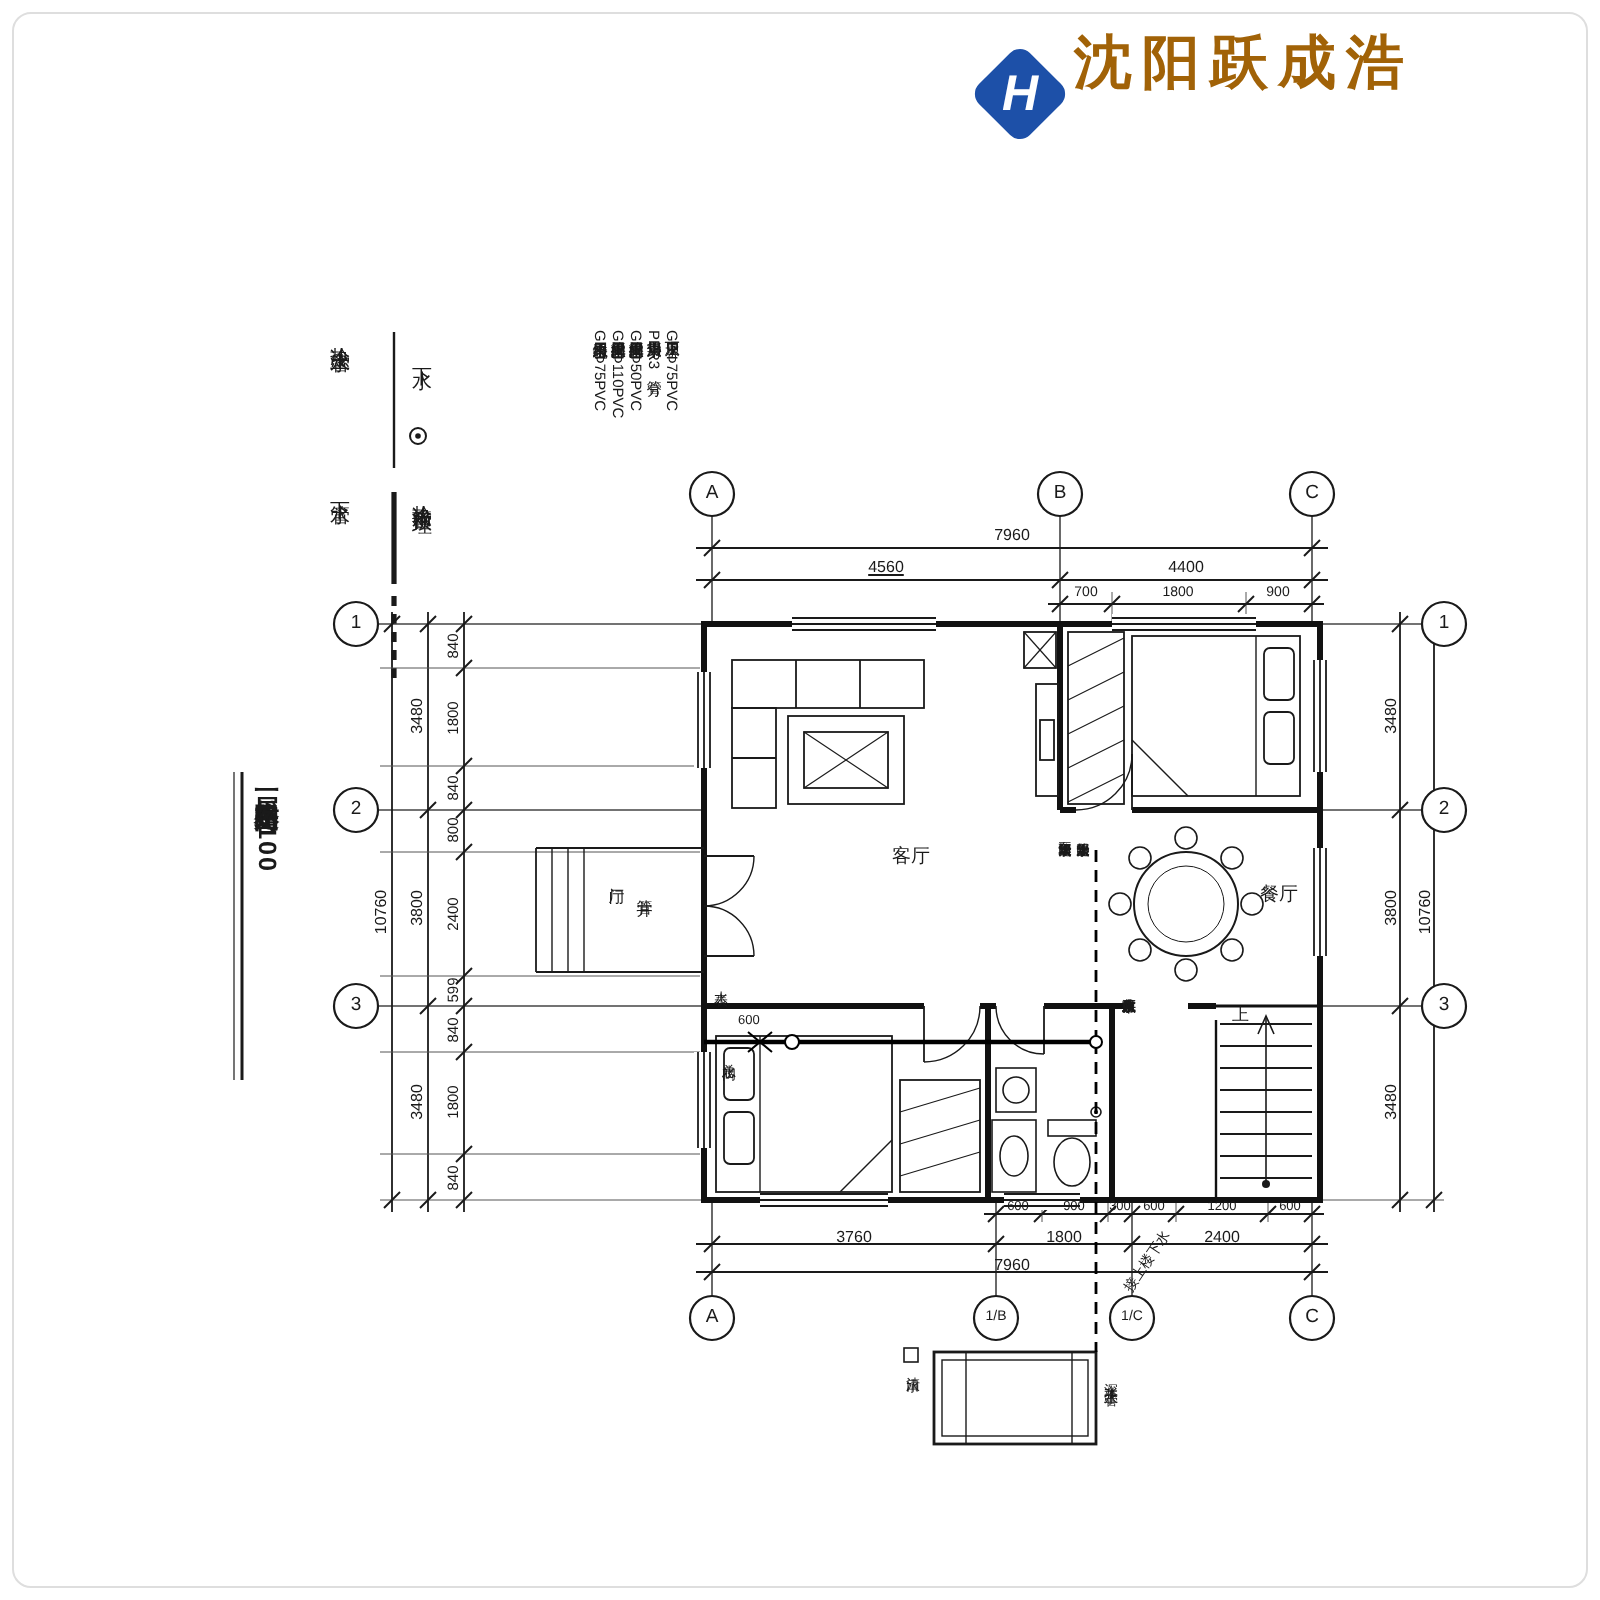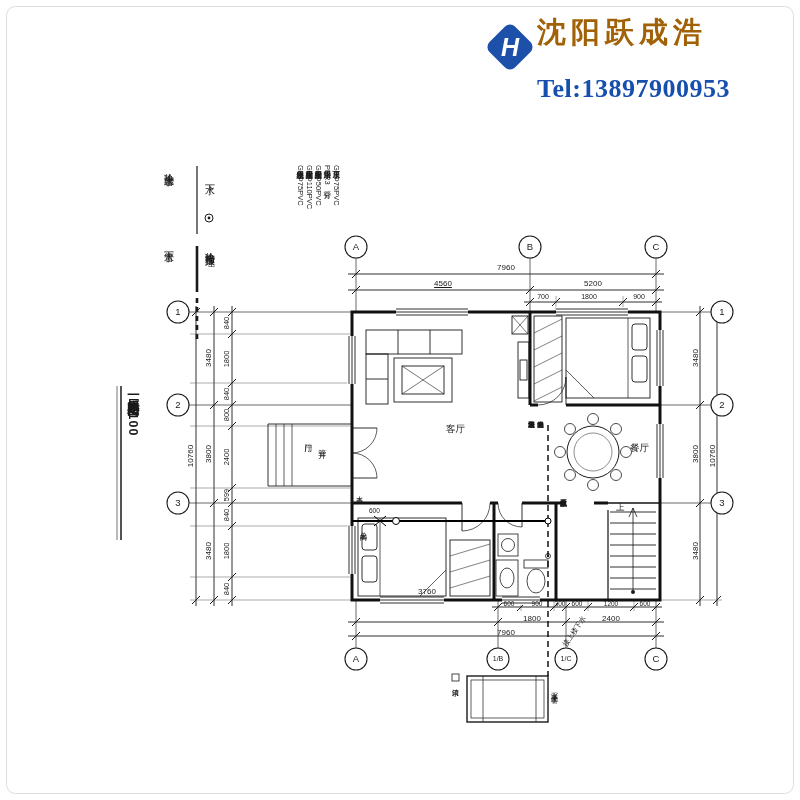--- a/index.html
+++ b/index.html
@@ -323,21 +323,20 @@
     <line x1="352" y1="521" x2="548" y2="521" stroke-width="2.2"></line>
     <path d="M374,516 L386,526 M374,526 L386,516" stroke-width="1"></path>
     <circle cx="396" cy="521" r="3.5" stroke-width="1" fill="#fff"></circle>
     <line x1="548" y1="521" x2="548" y2="424" stroke-width="1.4" stroke-dasharray="6,4"></line>
     <line x1="548" y1="521" x2="548" y2="676" stroke-width="1.4" stroke-dasharray="6,4"></line>
     <circle cx="548" cy="521" r="3" stroke-width="1" fill="#fff"></circle>
   </g>
 </svg>
 
 <div class="t brand" style="left:537px;top:16px;font-size:29px;letter-spacing:5px;color:#a16207;">沈阳跃成浩</div>
-<div class="t brand" style="left:537px;top:74px;font-size:26px;letter-spacing:0.5px;color:#174fae;">Tel:13897900953</div>
 <div class="t c" style="left:497px;top:33px;width:26px;font-size:25px;font-weight:bold;font-style:italic;color:#fff;">H</div>
 
 <div class="t v" style="left:163px;top:165px;font-size:10px;">冷热上水管</div>
 <div class="t v" style="left:204px;top:176px;font-size:10px;">下水</div>
 <div class="t v" style="left:163px;top:243px;font-size:10px;">下水管</div>
 <div class="t v" style="left:204px;top:244px;font-size:10px;">冷热水管预埋</div>
 
 <div class="t v" style="left:295px;top:165px;font-size:7.5px;letter-spacing:0;">给水系统采用GBΦ75PVC</div>
 <div class="t v" style="left:304px;top:165px;font-size:7.5px;letter-spacing:0;">卫生间排水管采用GBΦ110PVC</div>
 <div class="t v" style="left:313px;top:165px;font-size:7.5px;letter-spacing:0;">卫生间排水管采用GBΦ50PVC</div>
@@ -355,21 +354,21 @@
 <div class="t bub" style="left:711px;top:306px;font-size:9.5px;">1</div>
 <div class="t bub" style="left:711px;top:399px;font-size:9.5px;">2</div>
 <div class="t bub" style="left:711px;top:497px;font-size:9.5px;">3</div>
 <div class="t bub" style="left:345px;top:653px;font-size:9.5px;">A</div>
 <div class="t sub" style="left:487px;top:655px;font-size:7px;">1/B</div>
 <div class="t sub" style="left:555px;top:655px;font-size:7px;">1/C</div>
 <div class="t bub" style="left:645px;top:653px;font-size:9.5px;">C</div>
 
 <div class="t dimh" style="left:486px;top:263px;font-size:8px;">7960</div>
 <div class="t dimh" style="left:423px;top:279px;font-size:8px;text-decoration:underline;">4560</div>
-<div class="t dimh" style="left:573px;top:279px;font-size:8px;">5200</div>
+<div class="t dimh" style="left:573px;top:279px;font-size:8px;">4400</div>
 <div class="t dims" style="left:530px;top:293px;font-size:7px;">700</div>
 <div class="t dims" style="left:576px;top:293px;font-size:7px;">1800</div>
 <div class="t dims" style="left:626px;top:293px;font-size:7px;">900</div>
 
 <div class="t r" style="left:207px;top:318px;font-size:7.5px;">840</div>
 <div class="t r" style="left:207px;top:354px;font-size:7.5px;">1800</div>
 <div class="t r" style="left:207px;top:389px;font-size:7.5px;">840</div>
 <div class="t r" style="left:207px;top:410px;font-size:7.5px;">800</div>
 <div class="t r" style="left:207px;top:452px;font-size:7.5px;">2400</div>
 <div class="t r" style="left:207px;top:490px;font-size:7.5px;">599</div>
@@ -385,21 +384,21 @@
 <div class="t r" style="left:676px;top:449px;font-size:8px;">3800</div>
 <div class="t r" style="left:676px;top:546px;font-size:8px;">3480</div>
 <div class="t r" style="left:693px;top:451px;font-size:8px;">10760</div>
 
 <div class="t dims" style="left:496px;top:600px;font-size:6.5px;">600</div>
 <div class="t dims" style="left:524px;top:600px;font-size:6.5px;">900</div>
 <div class="t dims" style="left:547px;top:600px;font-size:6.5px;">300</div>
 <div class="t dims" style="left:564px;top:600px;font-size:6.5px;">600</div>
 <div class="t dims" style="left:598px;top:600px;font-size:6.5px;">1200</div>
 <div class="t dims" style="left:632px;top:600px;font-size:6.5px;">600</div>
-<div class="t dimh" style="left:407px;top:587px;font-size:8px;">3760</div>
+<div class="t dimh" style="left:407px;top:614px;font-size:8px;">3760</div>
 <div class="t dimh" style="left:512px;top:614px;font-size:8px;">1800</div>
 <div class="t dimh" style="left:591px;top:614px;font-size:8px;">2400</div>
 <div class="t dimh" style="left:486px;top:628px;font-size:8px;">7960</div>
 
 <div class="t" style="left:446px;top:424px;font-size:9.5px;">客厅</div>
 <div class="t" style="left:630px;top:443px;font-size:9.5px;">餐厅</div>
 <div class="t v" style="left:303px;top:437px;font-size:8px;">门厅</div>
 <div class="t v" style="left:317px;top:443px;font-size:8px;">管井</div>
 
 <div class="t v" style="left:355px;top:490px;font-size:7px;">水表</div>

